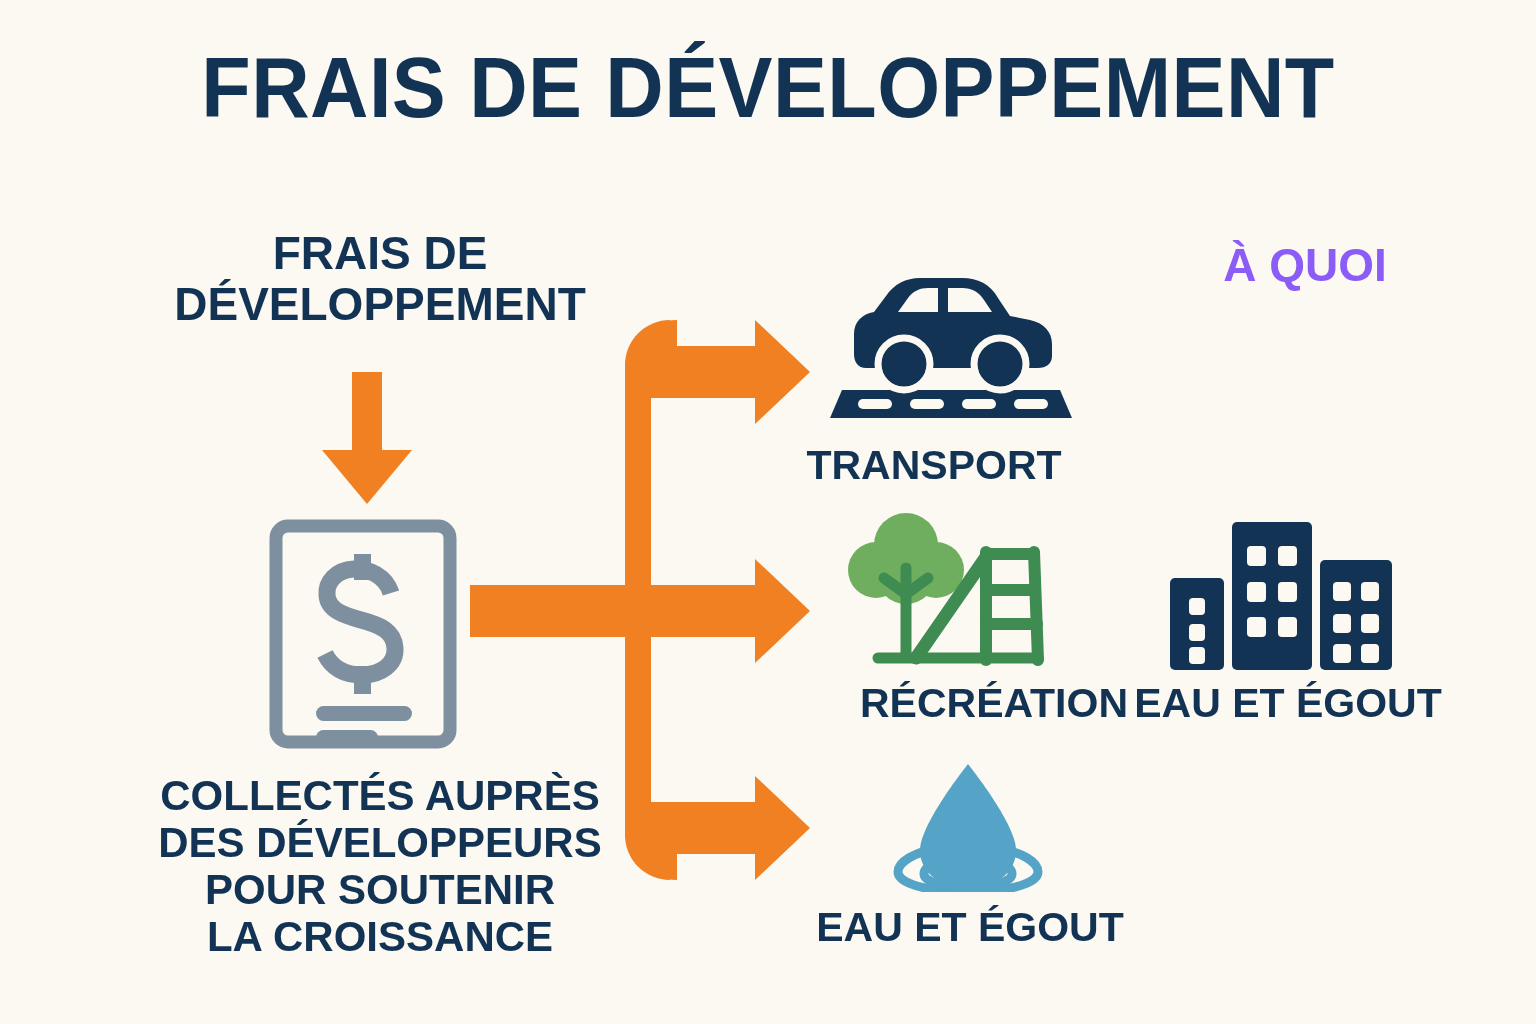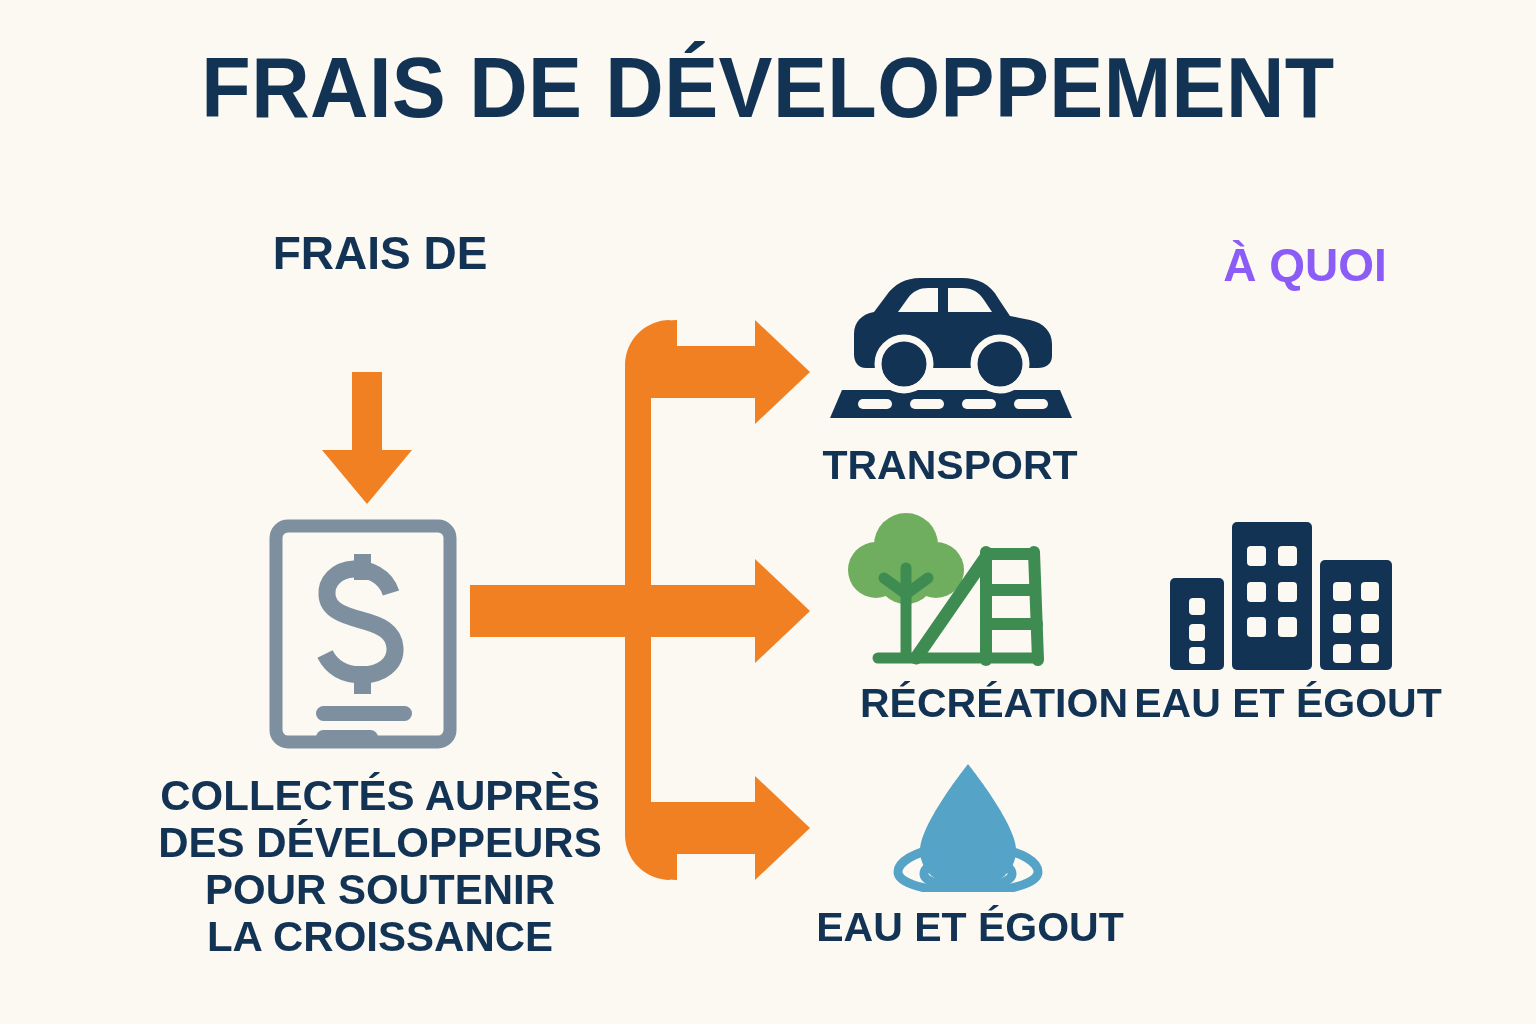--- a/index.html
+++ b/index.html
@@ -110,40 +110,41 @@
     position: absolute;
     text-align: center;
     font-weight: bold;
     color: #133355;
     font-size: 41px;
     line-height: 1.05;
     white-space: nowrap;
   }
 
   #icon-transport { left: 828px; top: 272px; width: 246px; height: 150px; }
-  #label-transport { left: 760px; top: 444px; width: 380px; }
+  #label-transport { left: 744px; top: 444px; width: 380px; }
 
   #icon-recreation { left: 848px; top: 512px; width: 232px; height: 160px; }
   #label-recreation { left: 804px; top: 682px; width: 380px; }
 
   #icon-water { left: 852px; top: 762px; width: 232px; height: 130px; }
   #label-water { left: 740px; top: 906px; width: 460px; }
 
   #icon-buildings { left: 1168px; top: 516px; width: 240px; height: 156px; }
   #label-buildings { left: 1078px; top: 682px; width: 420px; }
 </style>
 </head>
 <body>
 
 <div id="stage">
 
   <div id="page-title">FRAIS DE DÉVELOPPEMENT</div>
 
   <div id="left-heading">
     <span class="ln">FRAIS DE</span>
+    <span class="ln">DÉVELOPPEMENT</span>
   </div>
 
   <div id="down-arrow">
     <svg width="90" height="132" viewBox="0 0 90 132" xmlns="http://www.w3.org/2000/svg">
       <polygon points="30,0 60,0 60,78 90,78 45,132 0,78 30,78" fill="#F08022"></polygon>
     </svg>
   </div>
 
   <div id="doc-icon">
     <svg width="190" height="232" viewBox="0 0 190 232" xmlns="http://www.w3.org/2000/svg">

